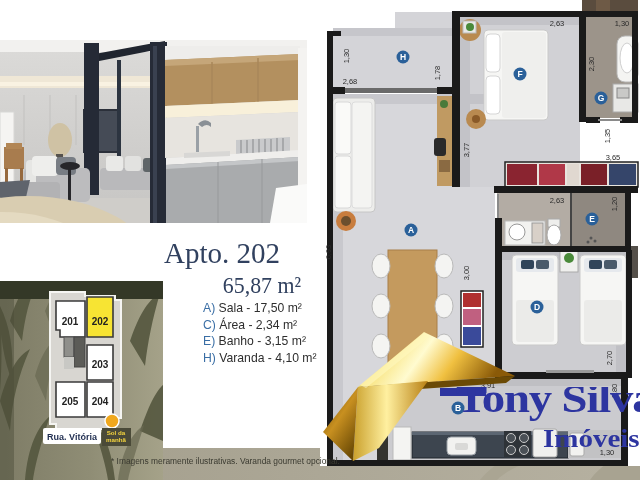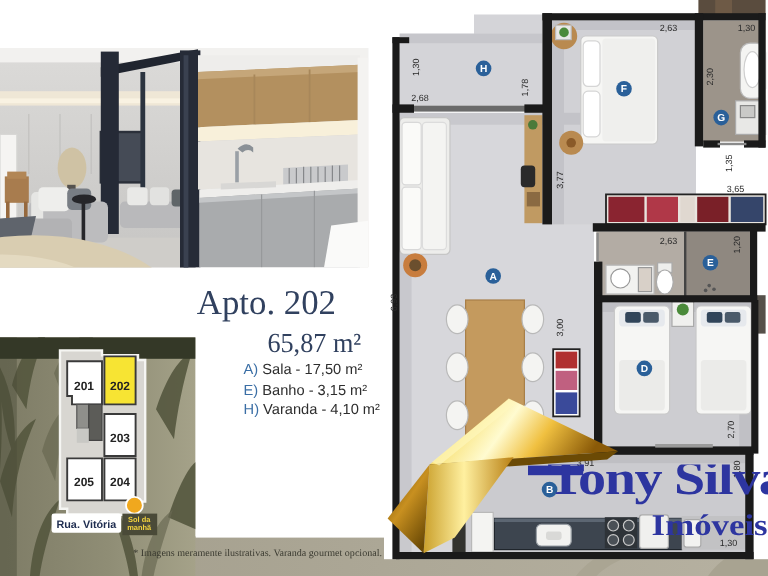--- a/index.html
+++ b/index.html
@@ -134,20 +134,21 @@
 </div>
 
 <div class="abs" style="left:163px;top:223px;width:160px;height:225px;background:#fff;"></div>
 
 <div class="abs" style="left:143px;top:239px;width:158px;text-align:center;font-family:'Liberation Serif',serif;font-size:29px;color:#31415f;line-height:29px;">Apto. 202</div>
 
 <div class="abs" style="left:143px;top:274px;width:158px;text-align:right;font-family:'Liberation Serif',serif;font-size:23px;color:#31415f;line-height:23px;transform:scaleX(0.95);transform-origin:100% 0;">65,87 m²</div>
 
 <div class="abs" style="left:188px;top:300px;font-size:12.2px;color:#2e2e2e;line-height:16.7px;white-space:nowrap;margin-left:15px;">
   <div><span style="color:#3a6ea5;">A)</span> Sala - 17,50 m²</div>
+  <div><span style="color:#3a6ea5;">C)</span> Área - 2,34 m²</div>
   <div><span style="color:#3a6ea5;">E)</span> Banho - 3,15 m²</div>
   <div><span style="color:#3a6ea5;">H)</span> Varanda - 4,10 m²</div>
 </div>
 
 <div class="abs" style="left:0;top:281px;width:163px;height:194px;">
 <svg width="163" height="199" viewBox="0 0 163 199">
   <defs>
     <linearGradient id="olv" x1="0" y1="0" x2="1" y2="0">
       <stop offset="0" stop-color="#7e7c66"></stop>
           <stop offset="0.55" stop-color="#8f8d75"></stop>
@@ -430,21 +431,21 @@
     <text x="331" y="252" transform="rotate(-90 331 252)" text-anchor="middle">6,93</text>
     <text x="469" y="273" transform="rotate(-90 469 273)" text-anchor="middle">3,00</text>
     <text x="612" y="358" transform="rotate(-90 612 358)" text-anchor="middle">2,70</text>
     <text x="488" y="388" text-anchor="middle">3,91</text>
     <text x="617" y="391" transform="rotate(-90 617 391)" text-anchor="middle">1,80</text>
     <text x="607" y="455" text-anchor="middle">1,30</text>
   </g>
 </svg>
 </div>
 
-<div class="abs" style="left:111px;top:456px;font-size:8.4px;color:#3a3a30;font-family:Liberation Serif, serif;">* Imagens meramente ilustrativas. Varanda gourmet opcional.</div>
+<div class="abs" style="left:111px;top:456px;font-size:8.4px;color:#3a3a30;">* Imagens meramente ilustrativas. Varanda gourmet opcional.</div>
 
 <div class="abs" style="left:315px;top:325px;width:210px;height:145px;">
 <svg width="210" height="145" viewBox="315 325 210 145">
   <defs>
     <linearGradient id="g1" x1="0" y1="0" x2="1" y2="0.3">
       <stop offset="0" stop-color="#9a6b0a"></stop>
           <stop offset="0.3" stop-color="#ffe98a"></stop>
       <stop offset="0.55" stop-color="#fff3b0"></stop>
           <stop offset="0.8" stop-color="#d8a62a"></stop>
       <stop offset="1" stop-color="#7a4e04"></stop>

